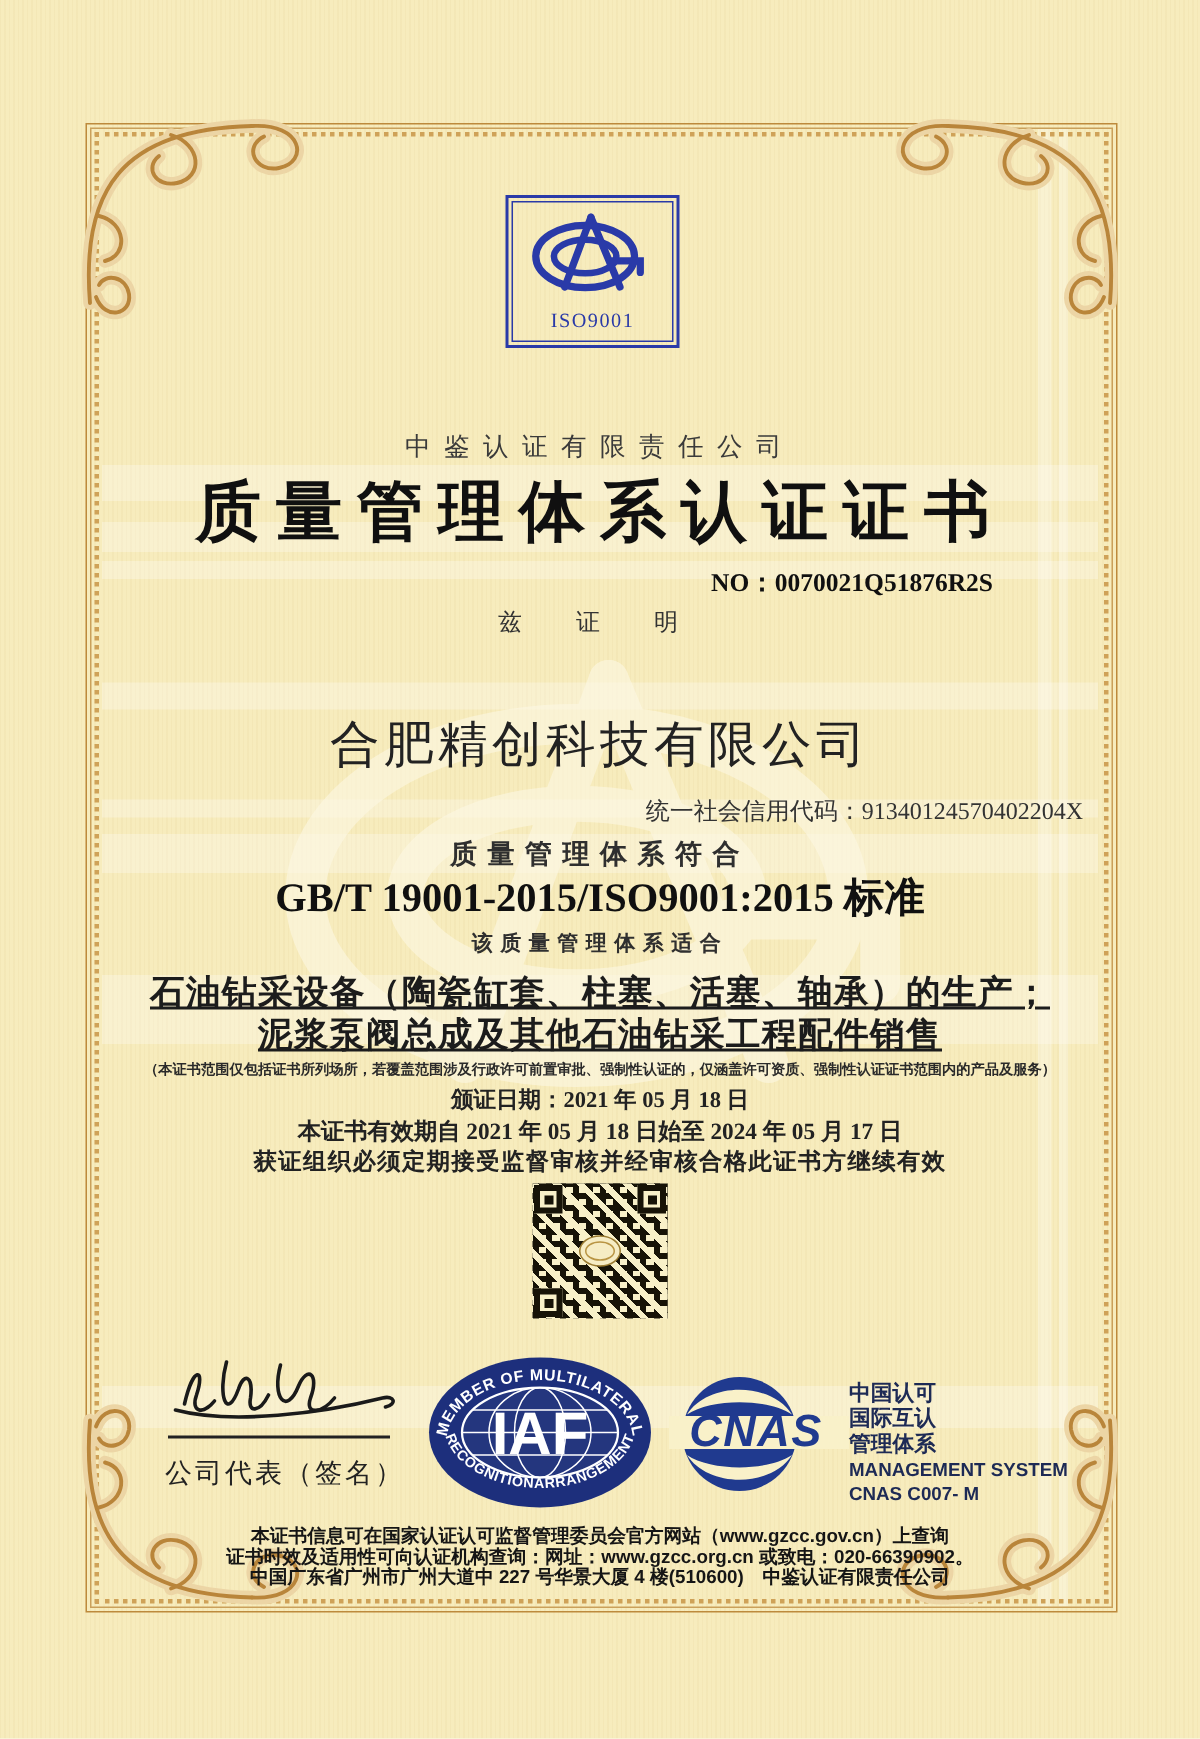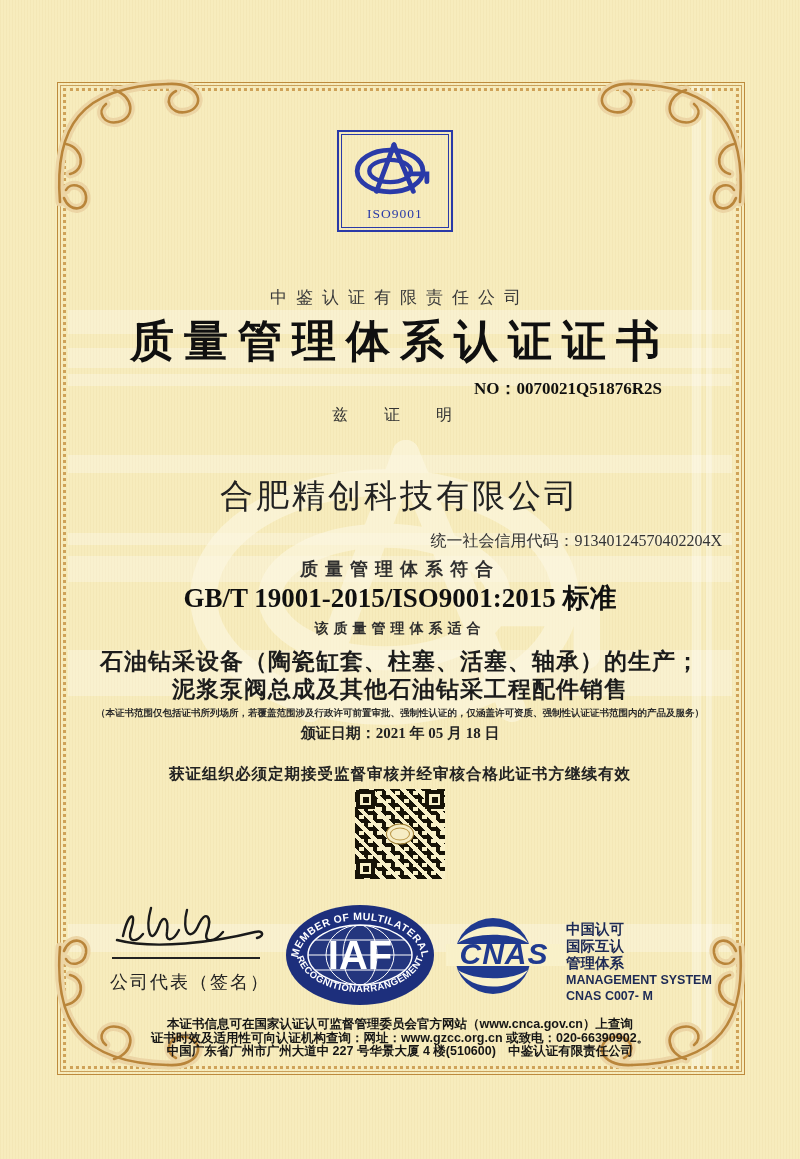--- a/index.html
+++ b/index.html
@@ -35,21 +35,21 @@
   .title{top:312px;font-size:44px;font-weight:bold;letter-spacing:10px;color:#101010;
     font-family:"Liberation Sans","DejaVu Sans",sans-serif;}
   .cert-no{top:377px;text-align:right;padding-right:110px;width:662px;font-size:17px;font-weight:bold;color:#101010;}
   .certify{top:405px;font-size:16px;letter-spacing:16px;color:#333;}
   .company{top:430px;font-size:33px;letter-spacing:3px;color:#222;margin-top:44px;}
   .address{top:490px;font-size:18px;font-weight:bold;color:#333;}
   .credit{top:531px;text-align:right;width:690px;font-size:16px;color:#333;margin-left:32px;}
   .conform{top:557px;font-size:18px;font-weight:bold;letter-spacing:7px;color:#2f2f2f;}
   .standard{top:580px;font-size:27px;font-weight:bold;color:#101010;}
   .scope-intro{top:620px;font-size:14px;font-weight:bold;letter-spacing:5px;color:#2f2f2f;}
-  .scope1,.scope2{font-family:"Liberation Sans","DejaVu Sans",sans-serif;font-weight:bold;font-size:23px;color:#1c1c1c;letter-spacing:1px;}
+  .scope1,.scope2{font-family:"Liberation Sans","DejaVu Sans",sans-serif;font-weight:bold;font-size:23px;color:#1c1c1c;letter-spacing:1px;text-decoration:underline;}
   .scope1{top:646px;}
   .scope2{top:674px;}
   .disclaimer{top:707px;font-family:"Liberation Sans","DejaVu Sans",sans-serif;font-weight:bold;font-size:9.5px;color:#2a2a2a;}
   .issue{top:724px;font-size:15px;font-weight:bold;color:#222;}
   .validity{top:744px;font-size:15.5px;font-weight:bold;color:#222;}
   .supervision{top:764px;font-size:15.5px;font-weight:bold;letter-spacing:1px;color:#222;}
   
   .qr{position:absolute;left:355px;top:789px;width:90px;height:90px;background:#f9f1c9;}
   .qr-noise{position:absolute;inset:0;
     background:
@@ -163,20 +163,21 @@
   <div class="tline certify">兹 证 明</div>
   <div class="tline company">合肥精创科技有限公司</div>
   <div class="tline credit">统一社会信用代码：91340124570402204X</div>
   <div class="tline conform">质量管理体系符合</div>
   <div class="tline standard">GB/T 19001-2015/ISO9001:2015 标准</div>
   <div class="tline scope-intro">该质量管理体系适合</div>
   <div class="tline scope1">石油钻采设备（陶瓷缸套、柱塞、活塞、轴承）的生产；</div>
   <div class="tline scope2">泥浆泵阀总成及其他石油钻采工程配件销售</div>
   <div class="tline disclaimer">（本证书范围仅包括证书所列场所，若覆盖范围涉及行政许可前置审批、强制性认证的，仅涵盖许可资质、强制性认证证书范围内的产品及服务）</div>
   <div class="tline issue">颁证日期：2021 年 05 月 18 日</div>
+  <div class="tline validity">本证书有效期自 2021 年 05 月 18 日始至 2024 年 05 月 17 日</div>
   <div class="tline supervision">获证组织必须定期接受监督审核并经审核合格此证书方继续有效</div>
 
   <div class="qr">
     <div class="qr-noise"></div>
     <div class="qr-finder tl">
         <div class="dot"></div>
       </div>
     <div class="qr-finder tr">
         <div class="dot"></div>
       </div>
@@ -233,18 +234,18 @@
 
   <div class="cnas-text">
     <div class="cn">中国认可</div>
     <div class="cn">国际互认</div>
     <div class="cn">管理体系</div>
     <div class="en">MANAGEMENT SYSTEM</div>
     <div class="en">CNAS C007- M</div>
   </div>
 
   <div class="footer">
-    <div>本证书信息可在国家认证认可监督管理委员会官方网站（www.cnca.gov.cn）上查询</div>
+    <div>本证书信息可在国家认证认可监督管理委员会官方网站（www.gzcc.gov.cn）上查询</div>
     <div>证书时效及适用性可向认证机构查询：网址：www.gzcc.org.cn 或致电：020-66390902。</div>
     <div>中国广东省广州市广州大道中 227 号华景大厦 4 楼(510600)　中鉴认证有限责任公司</div>
   </div>
 
 </div>
 
 </body></html>

